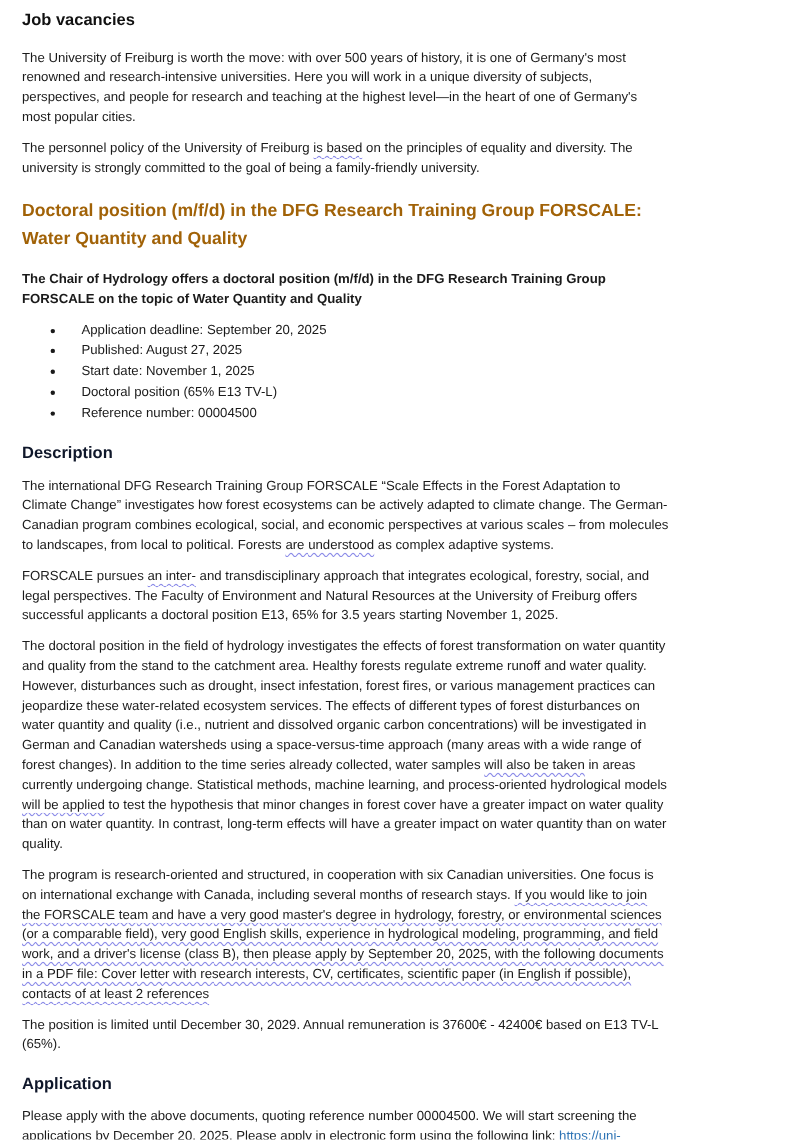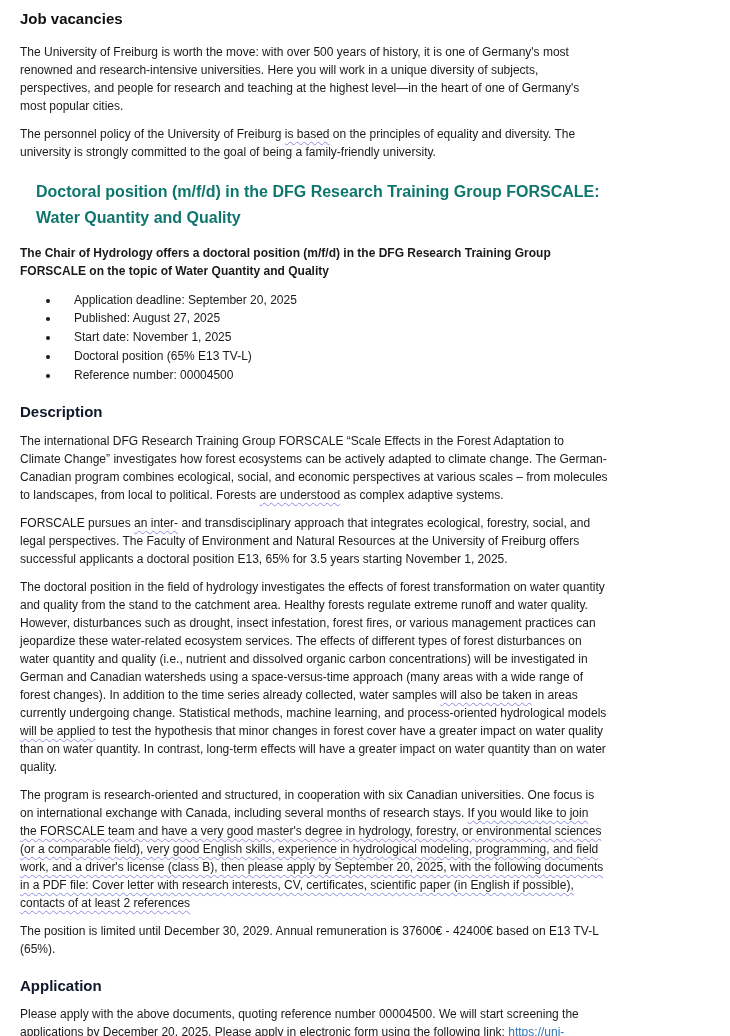--- a/index.html
+++ b/index.html
@@ -24,23 +24,23 @@
   h1.doc-h1 {
     font-size: 15px;
     font-weight: bold;
     margin: 2px 0 14px 0;
     line-height: 1.25;
     color: #111;
   }
   h2.doc-h2-large {
     font-size: 16px;
     font-weight: bold;
-    margin: 18px 0 10px 16px;
+    margin: 18px 0 10px 0;
     line-height: 1.65;
-    color: #0f766e;
+    color: #a16207;
   }
   h2.doc-h2 {
     font-size: 15px;
     font-weight: bold;
     margin: 18px 0 10px 0;
     line-height: 1.3;
     color: #0f172a;
   }
   p.doc-p {
     font-size: 12px;

